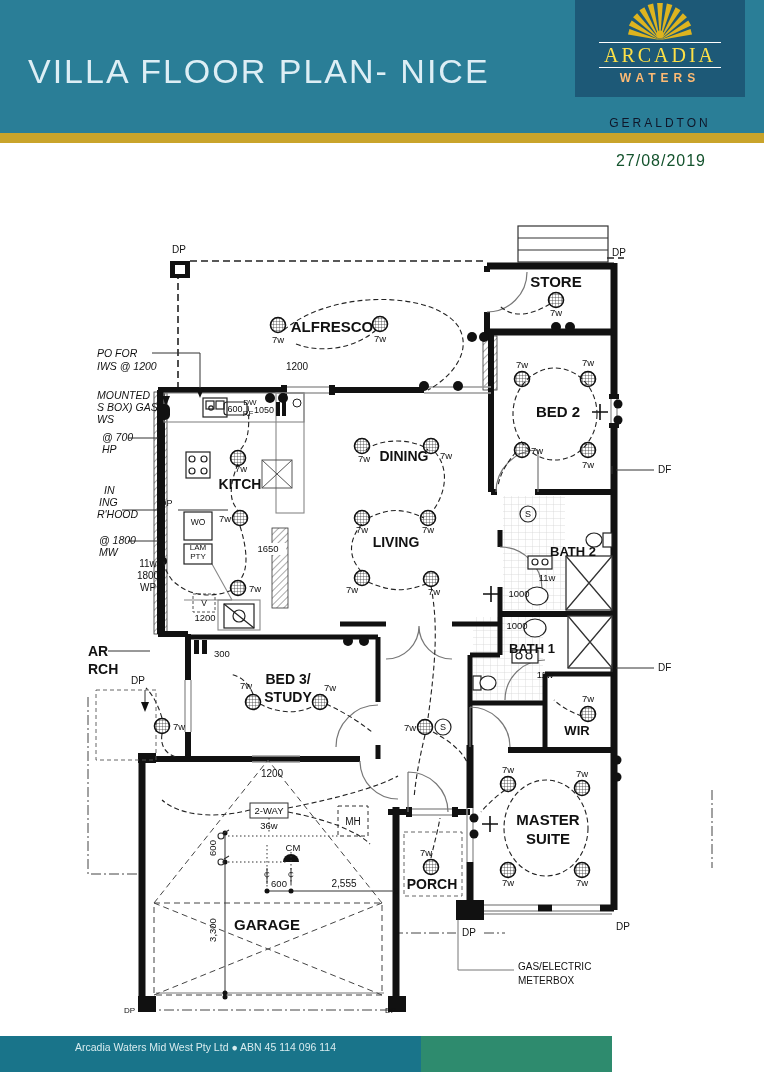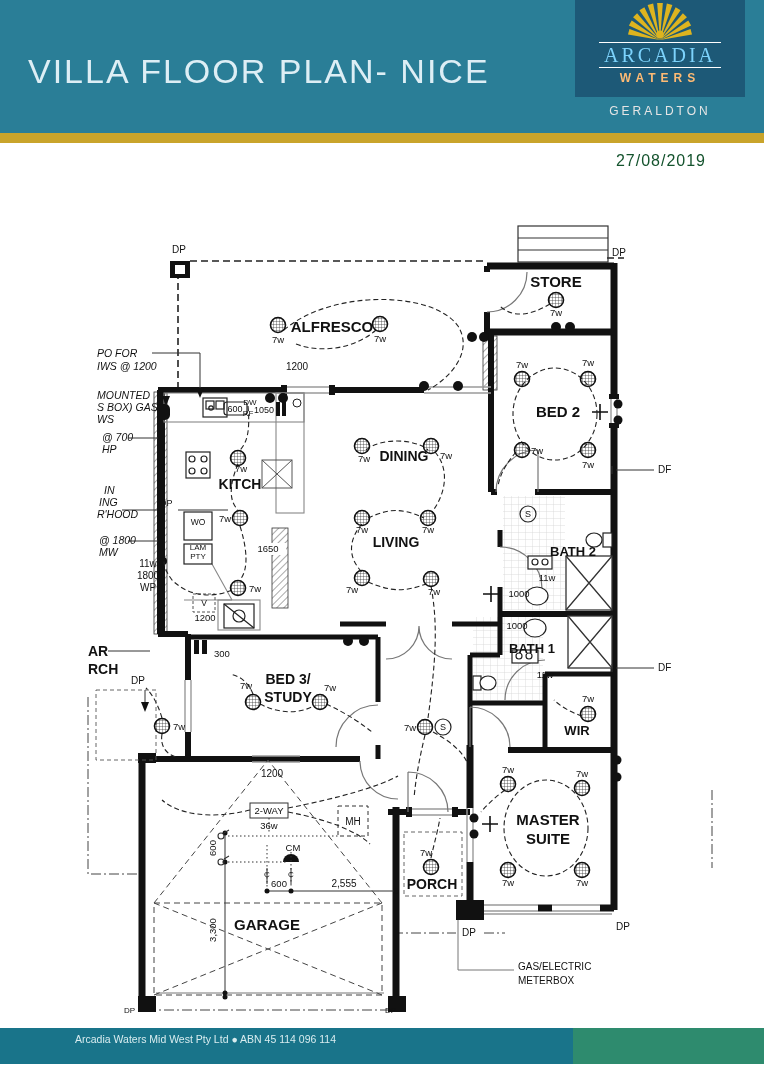--- a/index.html
+++ b/index.html
@@ -7,29 +7,29 @@
        font-family:"Liberation Sans",sans-serif;}
   
   .header{position:absolute;left:0;top:0;width:764px;height:143px;background:#2a7e97;z-index:3;}
   .header .gold{position:absolute;left:0;bottom:0;width:100%;height:10px;background:#c9a42b;}
   .title{position:absolute;left:28px;top:52px;font-size:34px;letter-spacing:2px;
          color:#ddeef5;font-weight:400;white-space:nowrap;}
   .logobox{position:absolute;left:575px;top:0;width:170px;height:97px;background:#1d5977;
            display:flex;flex-direction:column;align-items:center;}
   .fan{margin-top:2px;}
   .rule{width:122px;height:1px;background:#ffffff;}
-  .brand{font-family:"Liberation Serif",serif;color:#7dd3fc;font-size:20px;letter-spacing:3px;
+  .brand{font-family:"Liberation Serif",serif;color:#fde047;font-size:20px;letter-spacing:3px;
          line-height:1.0;margin:2px 0 2px 0;}
   .brandsub{color:#fdba74;font-size:12px;font-weight:bold;letter-spacing:5px;margin-top:3px;}
-  .location{position:absolute;left:575px;top:104px;width:170px;text-align:center;
-            color:#e5e5e5;font-size:12px;letter-spacing:3px;}
+  .location{position:absolute;left:575px;top:116px;width:170px;text-align:center;
+            color:#0f172a;font-size:12px;letter-spacing:3px;}
   .date{position:absolute;top:152px;right:58px;font-size:16px;color:#14532d;
         letter-spacing:1px;z-index:3;}
   
-  .footer{position:absolute;left:0;bottom:16px;width:764px;height:36px;background:#19748a;z-index:3;text-align:center;}
+  .footer{position:absolute;left:0;bottom:8px;width:612px;height:36px;background:#19748a;z-index:3;text-align:center;}
   .footer .green{position:absolute;right:0;top:0;width:191px;height:36px;background:#2e8b6e;}
   .ftext{position:absolute;left:75px;top:4px;color:#d8ecef;font-size:10.5px;line-height:14px;}
   
   svg.plan{position:absolute;left:0;top:0;z-index:1;}
   svg.plan text{font-family:"Liberation Sans",sans-serif;fill:#111;}
 </style>
 </head>
 <body>
 
 <div class="header">

